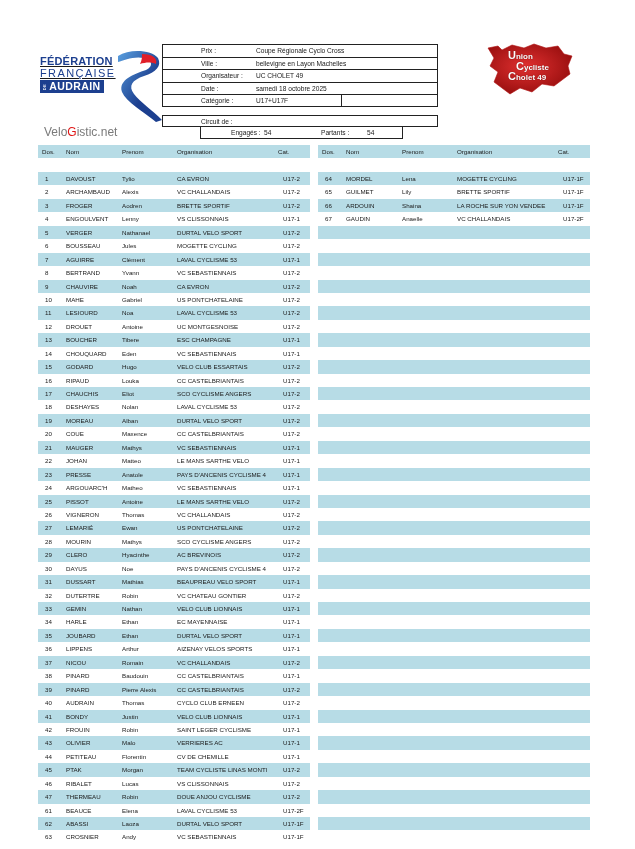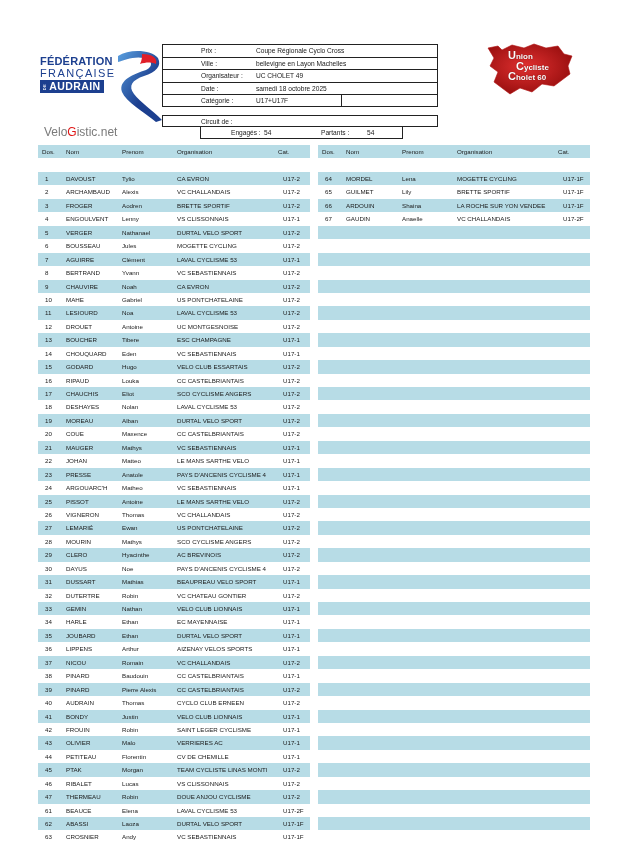--- a/index.html
+++ b/index.html
@@ -1,21 +1,21 @@
 <!DOCTYPE html>
 <html><head>
 <meta charset="utf-8">
 <style>
   * { box-sizing: border-box; margin: 0; padding: 0; }
   html, body { width: 635px; height: 849px; background: #ffffff; overflow: hidden; }
   body { position: relative; font-family: "Liberation Sans", "DejaVu Sans", sans-serif; color: #1a1a1a; font-size: 6.4px; }
 
   
   .ffc-logo { position: absolute; left: 38px; top: 44px; width: 122px; height: 60px; }
-  .ffc-text { position: absolute; left: 2px; top: 12px; line-height: 1; }
+  .ffc-text { position: absolute; left: 2px; top: 12px; line-height: 1; text-decoration: underline; }
   .ffc-l1 { font-weight: bold; color: #1c3f8f; font-size: 11px; letter-spacing: 0.2px; }
   .ffc-l2 { color: #1c3f8f; font-size: 11px; letter-spacing: 1.4px; margin-top: 1px; }
   .ffc-l3 { background: #1c3f8f; color: #fff; font-weight: bold; font-size: 10.5px; padding: 1px 3px 1px 2px; margin-top: 1px; display: inline-block; letter-spacing: 0.4px; }
   .ffc-l3 .de { font-size: 4px; display: inline-block; transform: rotate(-90deg); margin-right: 1px; vertical-align: middle; }
   .ffc-swoosh { position: absolute; left: 74px; top: 4px; width: 52px; height: 76px; }
 
   .velogistic { position: absolute; left: 44px; top: 125px; font-size: 12px; color: #7a7a7a; }
   .velogistic .g { color: #e01414; }
 
   
@@ -116,21 +116,21 @@
       <radialGradient id="rg" cx="0.45" cy="0.45" r="0.7">
         <stop offset="0" stop-color="#e03030"></stop>
         <stop offset="1" stop-color="#8a0808"></stop>
       </radialGradient>
     </defs>
     <path d="M4 6 L14 4 L18 8 L28 3 L40 6 L50 2 L62 6 L74 4 L80 12 L88 14 L84 24 L86 32 L78 38 L70 44 L58 42 L48 50 L36 46 L26 52 L18 46 L10 40 L14 30 L6 24 L10 16 Z" fill="url(#rg)" stroke="#b01010" stroke-width="0.6"></path>
   </svg>
   <div class="ucc-text">
     <div><span class="cap">U</span><span>nion</span></div>
     <div><span class="cap">C</span><span>ycliste</span></div>
-    <div><span class="cap">C</span><span>holet 60</span></div>
+    <div><span class="cap">C</span><span>holet 49</span></div>
   </div>
 </div>
 
 <div class="tbl left" id="tbl-left">
   <div class="thead">
     <span class="cell c-dos">Dos.</span>
     <span class="cell c-nom">Nom</span>
     <span class="cell c-pre">Prenom</span>
     <span class="cell c-org">Organisation</span>
     <span class="cell c-cat">Cat.</span>

